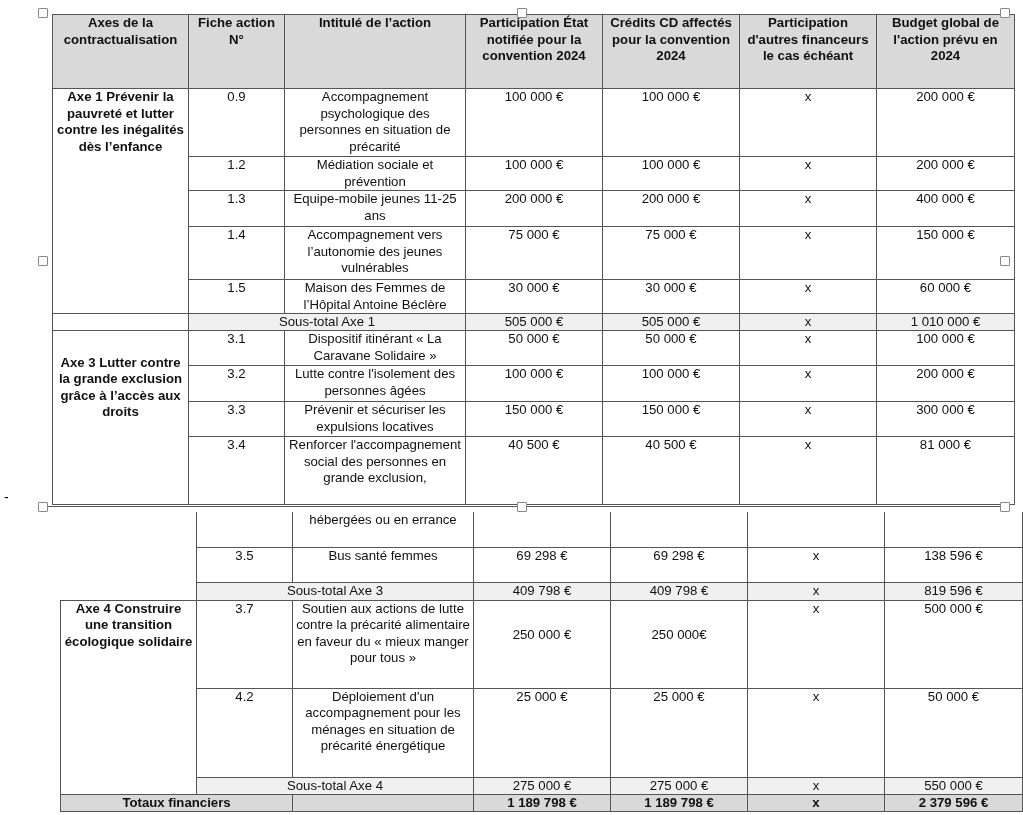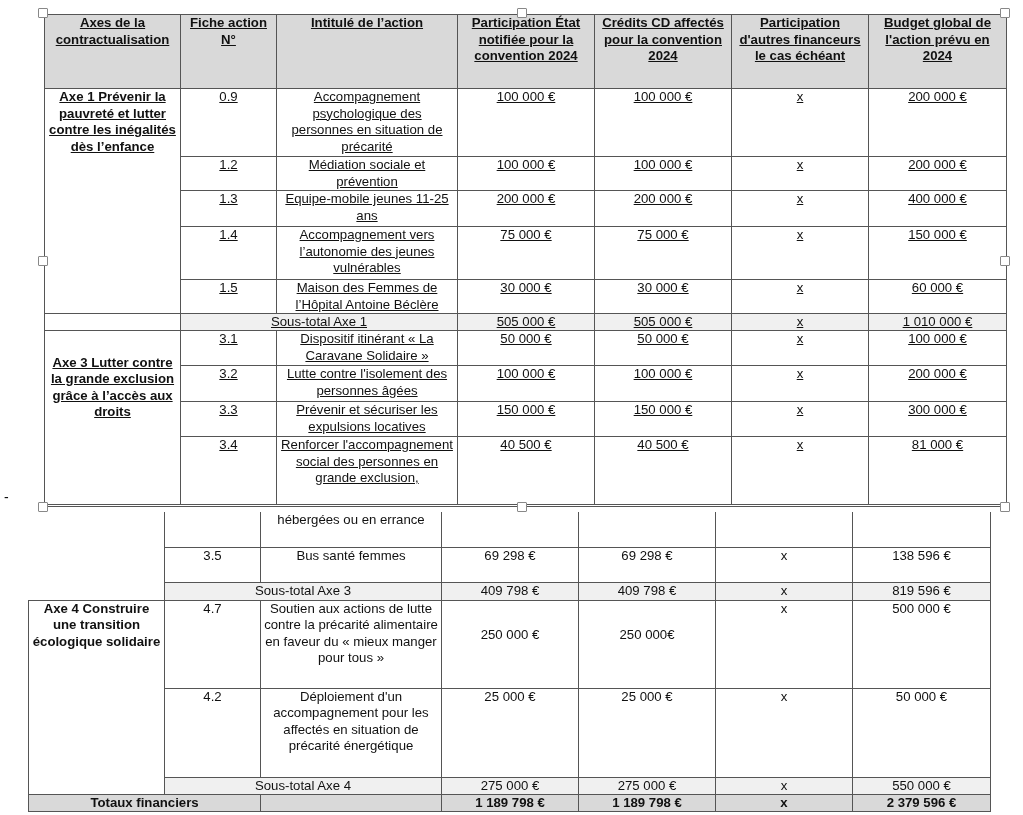--- a/index.html
+++ b/index.html
@@ -14,21 +14,21 @@
   .axe { font-weight:bold; }
   .mid { vertical-align:middle !important; }
   .handle { position:absolute; width:10px; height:10px; background:#fff;
             border:1px solid #888; box-sizing:border-box; border-radius:1px; }
   .hline { position:absolute; height:1px; background:#555; }
   .dash { position:absolute; left:4px; top:489px; font-size:14px; }
 </style>
 </head>
 <body>
 
-<table class="tbl" style="left:44px; top:14px; width:962px;text-decoration:underline;">
+<table class="tbl" style="left:52px; top:14px; width:962px;">
   <colgroup>
     <col style="width:136px">
       <col style="width:96px">
       <col style="width:181px">
     <col style="width:137px">
       <col style="width:137px">
       <col style="width:137px">
       <col style="width:138px">
   </colgroup>
   <tbody>
@@ -121,21 +121,21 @@
     <td>3.4</td>
     <td style="height:66px;">Renforcer l'accompagnement social des personnes en grande exclusion,</td>
     <td>40 500 €</td>
     <td>40 500 €</td>
     <td>x</td>
     <td>81 000 €</td>
   </tr>
 </tbody>
   </table>
 
-<table class="tbl" style="left:28px; top:512px; width:962px;">
+<table class="tbl" style="left:60px; top:512px; width:962px;">
   <colgroup>
     <col style="width:136px">
       <col style="width:96px">
       <col style="width:181px">
     <col style="width:137px">
       <col style="width:137px">
       <col style="width:137px">
       <col style="width:138px">
   </colgroup>
   <tbody>
@@ -161,30 +161,30 @@
     <td style="border:none; border-right:1.3px solid #555;"></td>
     <td colspan="2" class="shade" style="line-height:15px;">Sous-total Axe 3</td>
     <td class="shade" style="line-height:15px;">409 798 €</td>
     <td class="shade" style="line-height:15px;">409 798 €</td>
     <td class="shade" style="line-height:15px;">x</td>
     <td class="shade" style="line-height:15px;">819 596 €</td>
   </tr>
 
   <tr style="height:88px;">
     <td rowspan="3" class="axe" style="border-bottom:none;">Axe 4 Construire une transition écologique solidaire</td>
-    <td>4.7</td>
+    <td>3.7</td>
     <td>Soutien aux actions de lutte contre la précarité alimentaire en faveur du « mieux manger pour tous »</td>
     <td class="mid" style="padding-bottom:18px;">250 000 €</td>
     <td class="mid" style="padding-bottom:18px;">250 000€</td>
     <td>x</td>
     <td>500 000 €</td>
   </tr>
   <tr style="height:89px;">
     <td>4.2</td>
-    <td>Déploiement d'un accompagnement pour les affectés en situation de précarité énergétique</td>
+    <td>Déploiement d'un accompagnement pour les ménages en situation de précarité énergétique</td>
     <td>25 000 €</td>
     <td>25 000 €</td>
     <td>x</td>
     <td>50 000 €</td>
   </tr>
   <tr class="st" style="height:17px;">
     <td colspan="2" class="shade" style="line-height:15px;">Sous-total Axe 4</td>
     <td class="shade" style="line-height:15px;">275 000 €</td>
     <td class="shade" style="line-height:15px;">275 000 €</td>
     <td class="shade" style="line-height:15px;">x</td>

